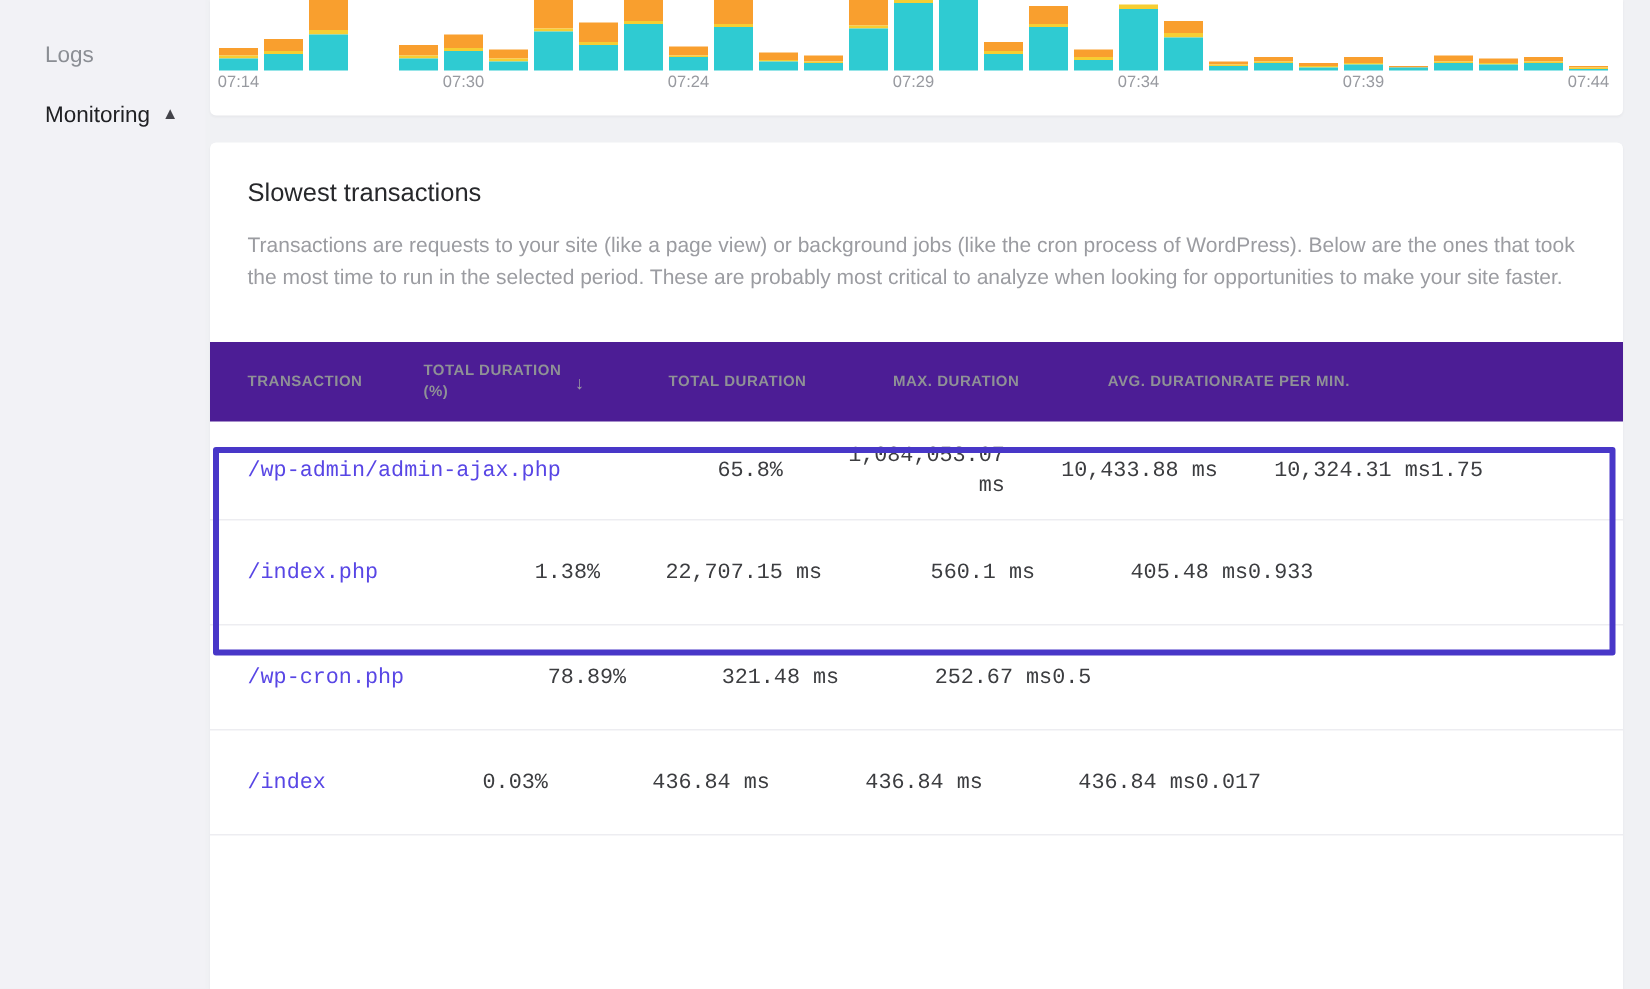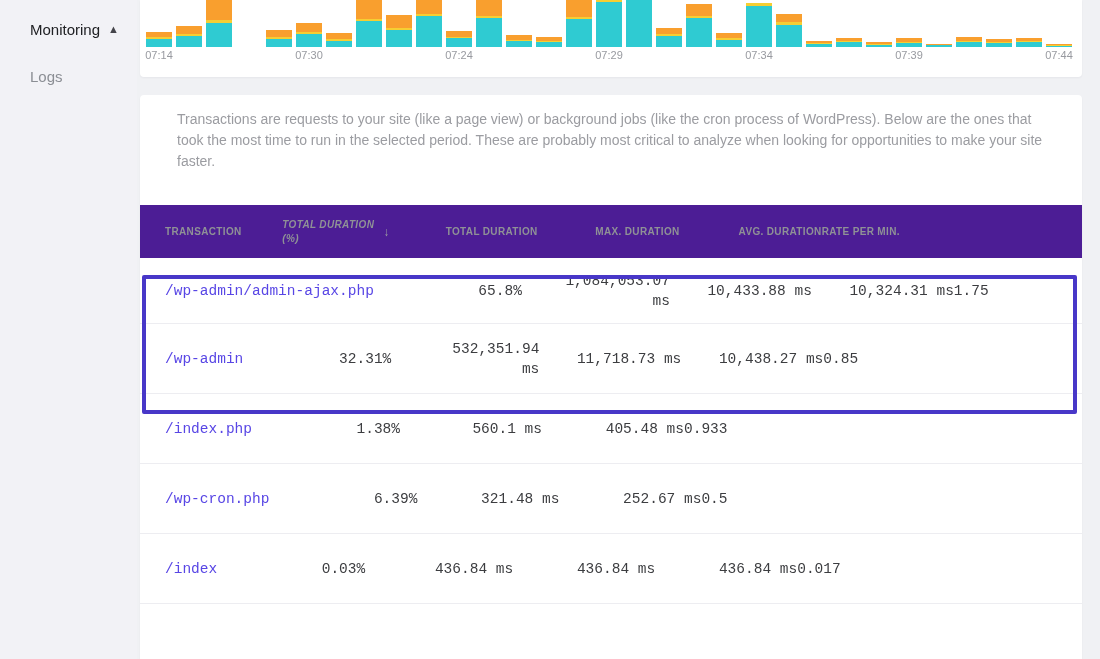--- a/index.html
+++ b/index.html
@@ -27,21 +27,21 @@
   .bar { width:26px; display:flex; flex-direction:column; justify-content:flex-end; }
   .seg { width:100%; }
   .xaxis { position:absolute; left:0; top:49px; right:0; height:16px; }
   .tick { position:absolute; transform:translateX(-50%); font-size:11px;
     color:#989aa0; white-space:nowrap; }
 
   
   .table-card { top:95px; height:610px; border-radius:4px 4px 0 0; }
   .panel-title { margin:24px 25px 0; font-size:17px; font-weight:500;
     color:#27282b; line-height:20px; }
-  .panel-desc { margin:14px 37px 0; max-width:895px; font-size:14px;
+  .panel-desc { margin:14px 25px 0; max-width:895px; font-size:14px;
     color:#9b9ca1; line-height:21px; }
 
   .thead { margin-top:33px; height:53px; background:#4c1d95;
     display:flex; align-items:center; font-size:10px; font-weight:700;
     letter-spacing:.35px; color:#8f9196; }
   .t-rows { position:relative;font-family:Liberation Mono, monospace; }
   .trow { display:flex; align-items:center; height:70px;
     border-bottom:1px solid #ededf1; font-size:14.5px; color:#3c3d40; }
   .trow:nth-child(1) { height:94px; }
   .trow:nth-child(2) { height:66px; }
@@ -49,39 +49,39 @@
   .cell { flex:0 0 auto; }
   .cell.c1 { flex:1 1 aupx; min-width:0; padding-left:25px; text-align:left; }
   .cell.c2 { width:148px; text-align:right; }
   .cell.c3 { width:148px; padding-left:40px; text-align:right; line-height:20px; }
   .cell.c4 { width:142px; text-align:right; }
   .cell.c5 { width:142px; text-align:right; }
   .cell.c6 { width:146px; padding-right:24px; text-align:left; }
   .t-rows .trow:first-child .cell.c3 { text-align:left; }
 
   .thead .cell.c2 { display:flex; justify-content:flex-end; align-items:center; }
-  .hdr-wrap { display:inline-block; width:95px; text-align:left; line-height:14px;font-style:italic; }
+  .hdr-wrap { display:inline-block; width:95px; text-align:left; line-height:14px; }
   .sort-arrow { font-size:12px; font-weight:400; color:#9a9ba1; margin-left:6px; }
 
   .tx-link { color:#5846e5; text-decoration:none; white-space:nowrap; cursor:pointer; }
 
   
   .hl-box { position:absolute; left:2px; right:5px; top:17px; height:139px;
     border:4px solid #4837c8; border-radius:2px; pointer-events:none; z-index:2; }
 </style>
 </head>
 <body>
 
 <aside class="sidebar">
+  <div class="side-item second">
+    <span>Logs</span>
+  </div>
   <div class="side-item first">
     <span>Monitoring</span>
     <span class="side-alert">▲</span>
-  </div>
-  <div class="side-item second">
-    <span>Logs</span>
   </div>
 </aside>
 
 <main class="main">
 
   <section class="card chart-card">
     <div class="bars">
         <div class="bar">
           <div class="seg" style="height: 5px; background: rgb(249, 159, 46);"></div>
           <div class="seg" style="height: 2px; background: rgb(246, 206, 51);"></div>
@@ -234,20 +234,21 @@
         <span class="tick" style="left: 169px;">07:30</span>
         <span class="tick" style="left: 319px;">07:24</span>
         <span class="tick" style="left: 469px;">07:29</span>
         <span class="tick" style="left: 619px;">07:34</span>
         <span class="tick" style="left: 769px;">07:39</span>
         <span class="tick" style="left: 919px;">07:44</span>
       </div>
   </section>
 
   <section class="card table-card">
+    <h2 class="panel-title">Slowest transactions</h2>
     <p class="panel-desc">Transactions are requests to your site (like a page view) or background jobs (like the cron process of WordPress). Below are the ones that took the most time to run in the selected period. These are probably most critical to analyze when looking for opportunities to make your site faster.</p>
 
     <div class="thead">
         <div class="cell c1">TRANSACTION</div>
         <div class="cell c2">
           <span class="hdr-wrap">TOTAL DURATION (%)</span>
           <span class="sort-arrow">↓</span>
         </div>
         <div class="cell c3">TOTAL DURATION</div>
         <div class="cell c4">MAX. DURATION</div>
@@ -259,37 +260,30 @@
       <div class="hl-box" style="border-color: rgb(72, 55, 200);"></div>
     <div class="trow">
           <div class="cell c1"><a class="tx-link" style="color: rgb(88, 70, 229);">/wp-admin/admin-ajax.php</a></div>
           <div class="cell c2">65.8%</div>
           <div class="cell c3">1,084,053.07 ms</div>
           <div class="cell c4">10,433.88 ms</div>
           <div class="cell c5">10,324.31 ms</div>
           <div class="cell c6">1.75</div>
         </div>
         <div class="trow">
-          <div class="cell c1"><a class="tx-link" style="color: rgb(88, 70, 229);">/wp-admin</a></div>
-          <div class="cell c2">32.31%</div>
-          <div class="cell c3">532,351.94 ms</div>
-          <div class="cell c4">11,718.73 ms</div>
-          <div class="cell c5">10,438.27 ms</div>
-          <div class="cell c6">0.85</div>
-        </div>
-        <div class="trow">
           <div class="cell c1"><a class="tx-link" style="color: rgb(88, 70, 229); margin-top: 10px;">/index.php</a></div>
           <div class="cell c2">1.38%</div>
+          <div class="cell c3">22,707.15 ms</div>
           <div class="cell c4">560.1 ms</div>
           <div class="cell c5">405.48 ms</div>
           <div class="cell c6">0.933</div>
         </div>
         <div class="trow">
           <div class="cell c1"><a class="tx-link" style="color: rgb(88, 70, 229);">/wp-cron.php</a></div>
-          <div class="cell c2">6.39%</div>
+          <div class="cell c2">78.89%</div>
           <div class="cell c4">321.48 ms</div>
           <div class="cell c5">252.67 ms</div>
           <div class="cell c6">0.5</div>
         </div>
         <div class="trow">
           <div class="cell c1"><a class="tx-link" style="color: rgb(88, 70, 229);">/index</a></div>
           <div class="cell c2">0.03%</div>
           <div class="cell c3">436.84 ms</div>
           <div class="cell c4">436.84 ms</div>
           <div class="cell c5">436.84 ms</div>

